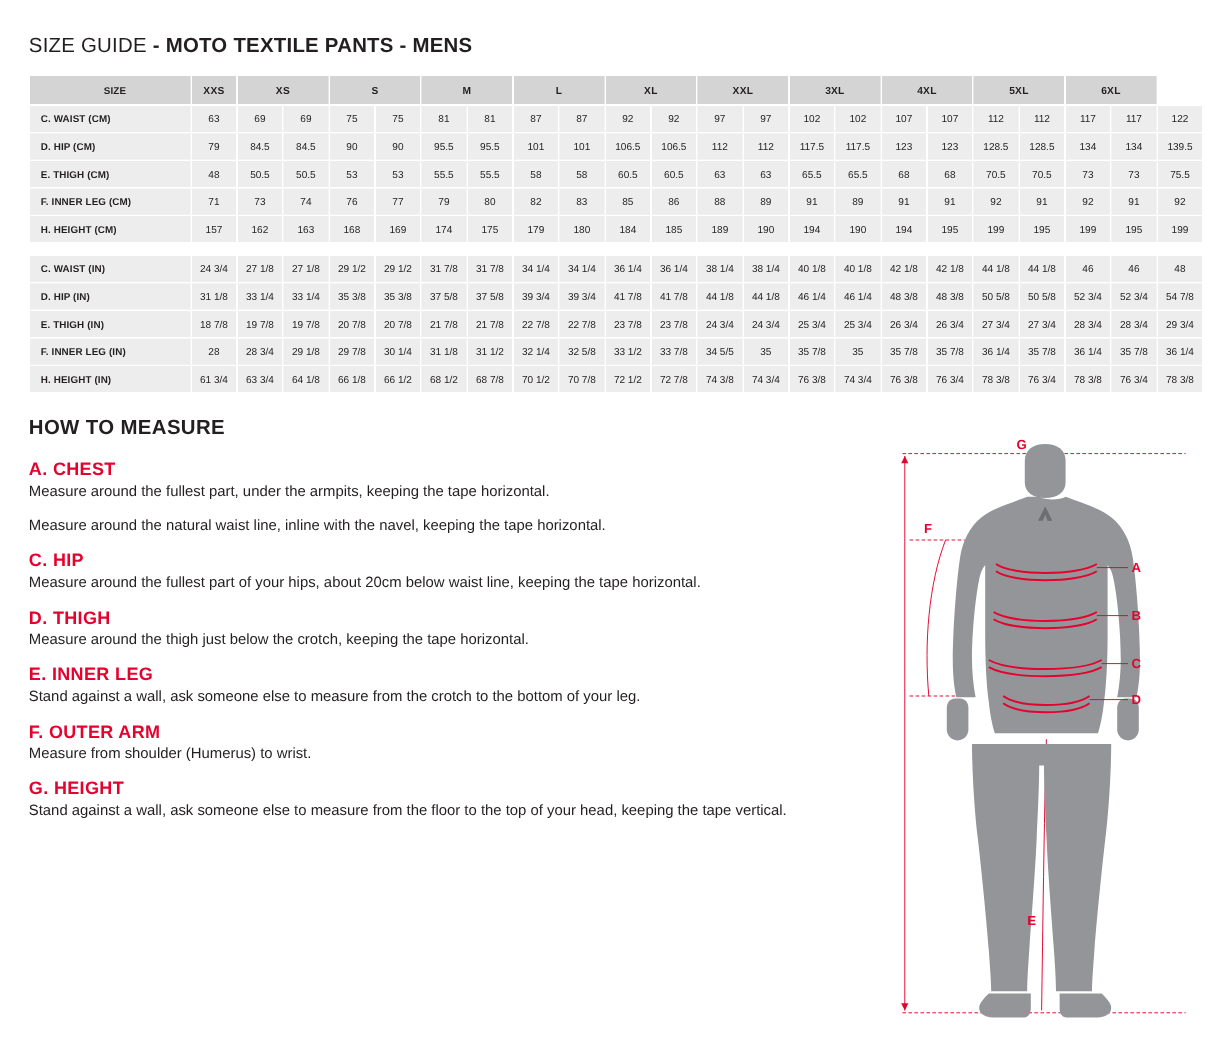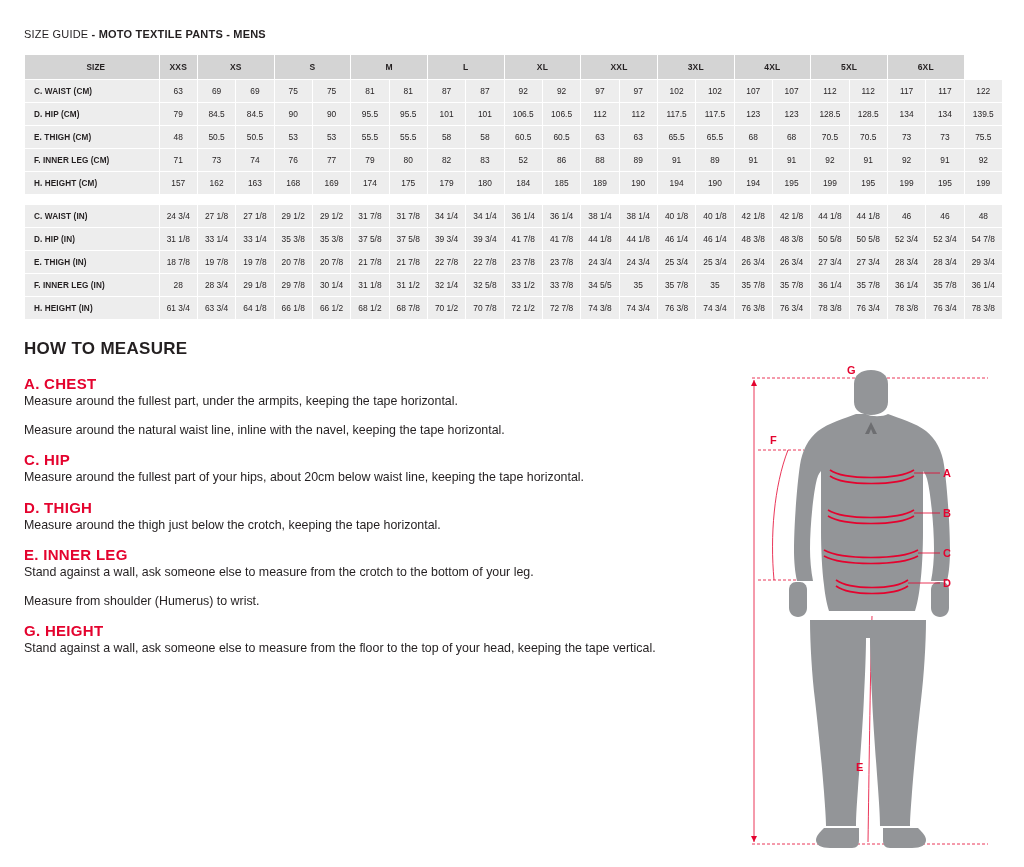--- a/index.html
+++ b/index.html
@@ -17,21 +17,21 @@
   }
   .page {
     position: relative;
     width: 1024px;
     height: 867px;
     box-sizing: border-box;
     padding: 28px 22px 0 24px;
   }
   
   .title-row {
-    font-size: 11px;
+    font-size: 17px;
     letter-spacing: 0.2px;
     margin-bottom: 14px;
     white-space: nowrap;
   }
   .title-light {
     font-weight: 400;
     color: #231f20;
   }
   .title-bold {
     font-weight: 700;
@@ -251,21 +251,21 @@
           <th class="rowhead">F. INNER LEG (CM)</th>
           <td class="val">71</td>
           <td class="val">73</td>
           <td class="val">74</td>
           <td class="val">76</td>
           <td class="val">77</td>
           <td class="val">79</td>
           <td class="val">80</td>
           <td class="val">82</td>
           <td class="val">83</td>
-          <td class="val">52</td>
+          <td class="val">85</td>
           <td class="val">86</td>
           <td class="val">88</td>
           <td class="val">89</td>
           <td class="val">91</td>
           <td class="val">89</td>
           <td class="val">91</td>
           <td class="val">91</td>
           <td class="val">92</td>
           <td class="val">91</td>
           <td class="val">92</td>
@@ -444,20 +444,21 @@
       </div>
       <div class="measure-item">
         <div class="measure-head">D. THIGH</div>
         <div class="measure-body">Measure around the thigh just below the crotch, keeping the tape horizontal.</div>
       </div>
       <div class="measure-item">
         <div class="measure-head">E. INNER LEG</div>
         <div class="measure-body">Stand against a wall, ask someone else to measure from the crotch to the bottom of your leg.</div>
       </div>
       <div class="measure-item">
+        <div class="measure-head">F. OUTER ARM</div>
         <div class="measure-body">Measure from shoulder (Humerus) to wrist.</div>
       </div>
       <div class="measure-item">
         <div class="measure-head">G. HEIGHT</div>
         <div class="measure-body">Stand against a wall, ask someone else to measure from the floor to the top of your head, keeping the tape vertical.</div>
       </div>
     </div>
 
   <div class="figure-wrap">
     <svg width="262" height="490" viewBox="0 0 262 490" xmlns="http://www.w3.org/2000/svg">

